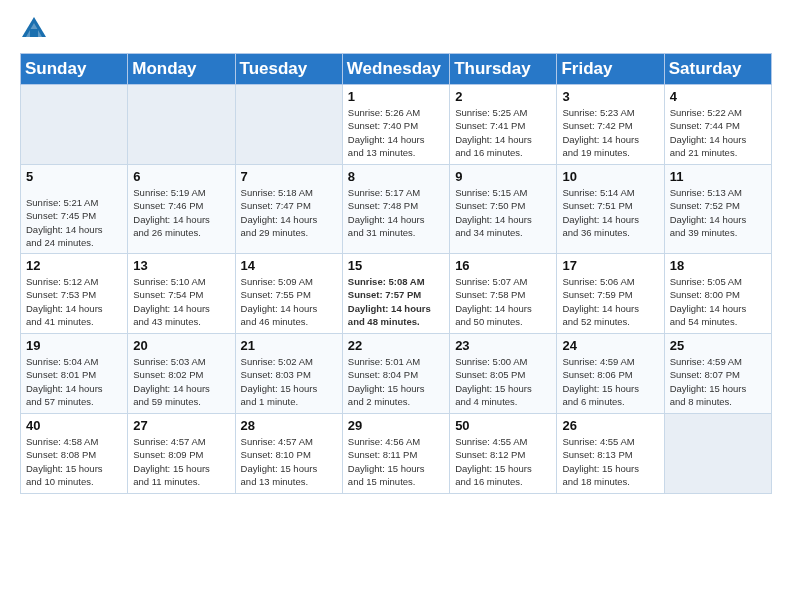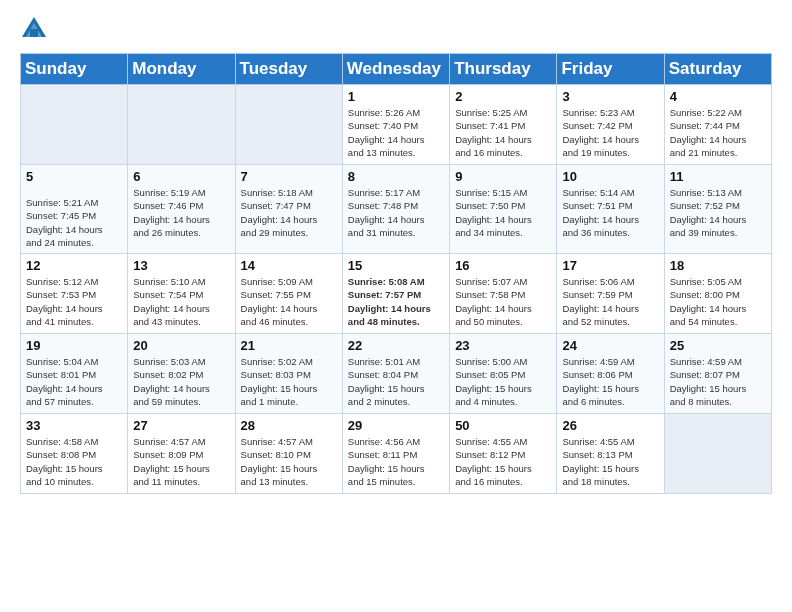--- a/index.html
+++ b/index.html
@@ -322,21 +322,21 @@
           <td>
             <span class="day-num">25</span>
             <div class="day-info" style="white-space: pre-line;">Sunrise: 4:59 AM
 Sunset: 8:07 PM
 Daylight: 15 hours
 and 8 minutes.</div>
           </td>
         </tr>
         <tr>
           <td>
-            <span class="day-num">33</span>
+            <span class="day-num">40</span>
             <div class="day-info" style="white-space: pre-line;">Sunrise: 4:58 AM
 Sunset: 8:08 PM
 Daylight: 15 hours
 and 10 minutes.</div>
           </td>
           <td>
             <span class="day-num">27</span>
             <div class="day-info" style="white-space: pre-line;">Sunrise: 4:57 AM
 Sunset: 8:09 PM
 Daylight: 15 hours

